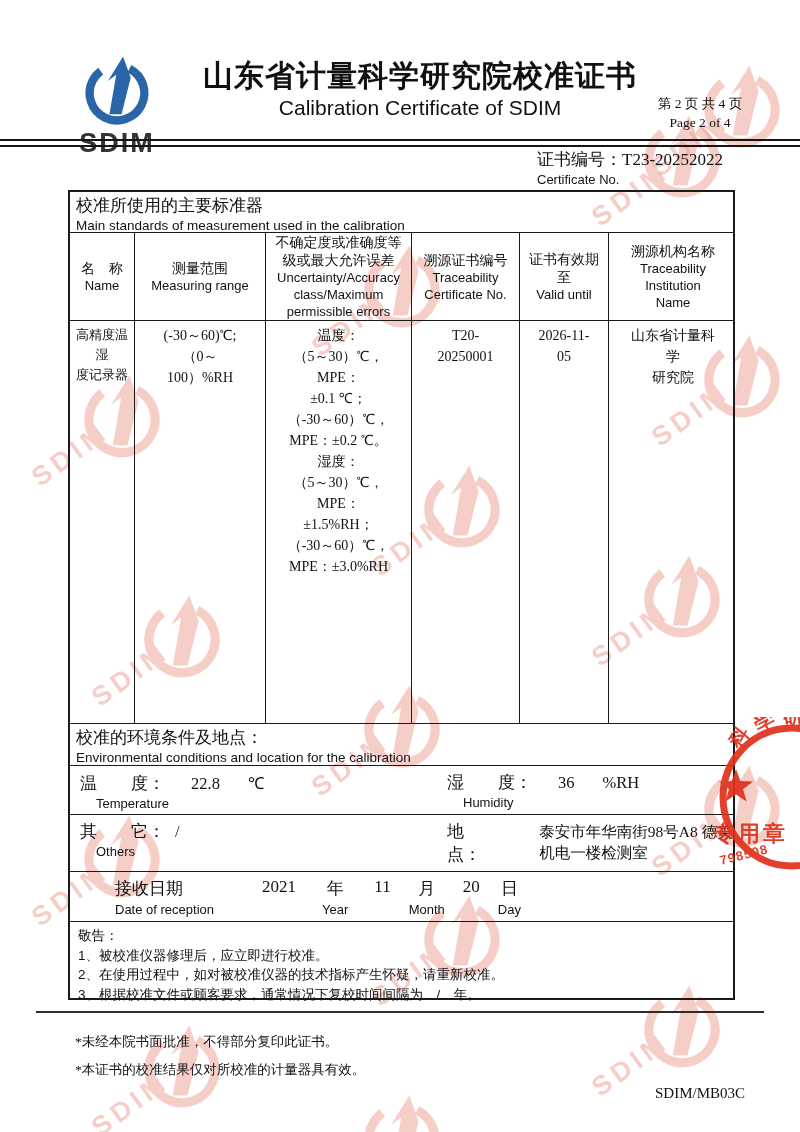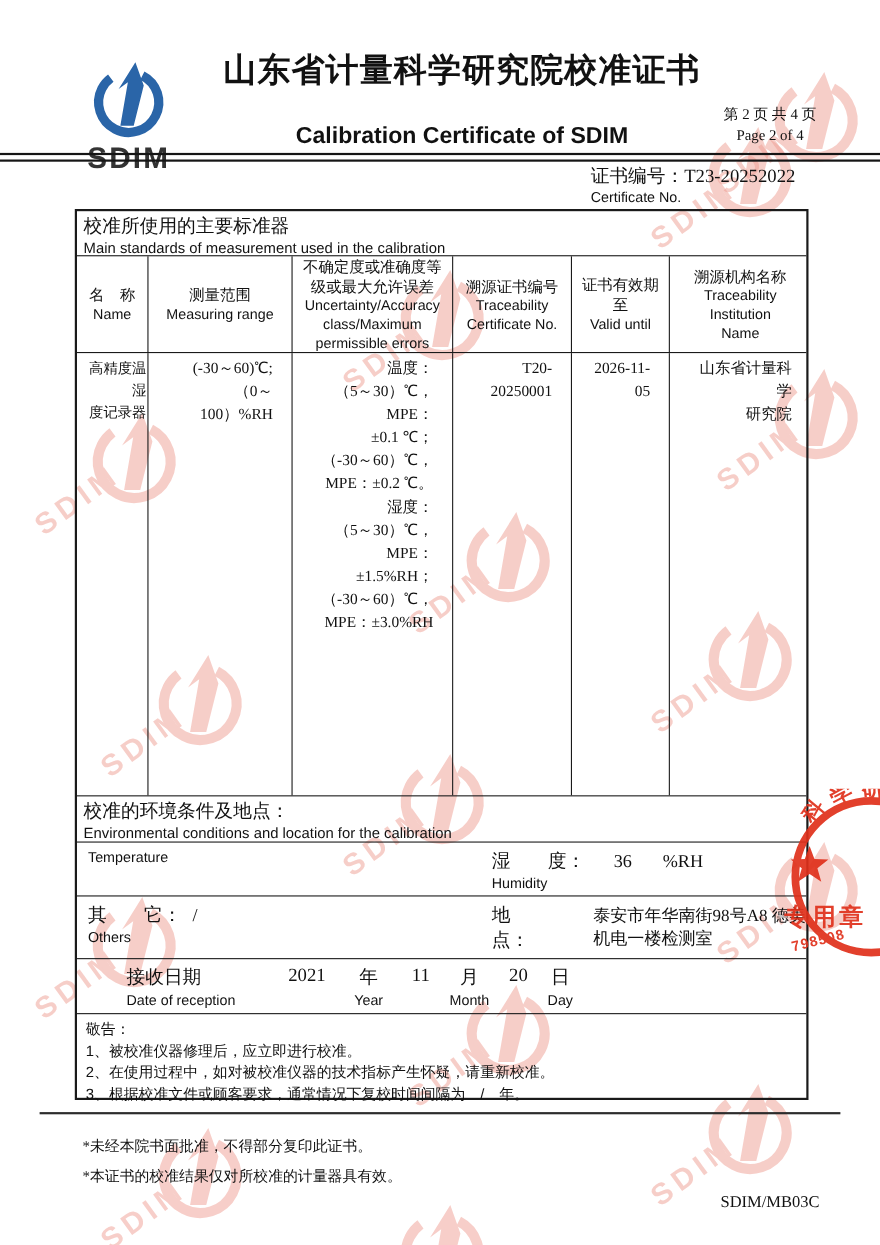--- a/index.html
+++ b/index.html
@@ -17,24 +17,24 @@
   .wm-unit svg{position:absolute;left:46px;top:0;}
   .wm-text{
     position:absolute;left:-4px;top:98px;
     font-weight:bold;font-size:27px;letter-spacing:5px;
     transform:rotate(-36deg);transform-origin:left top;
   }
 
   
   .hdr-logo{position:absolute;left:62px;top:52px;width:110px;text-align:center;z-index:2;}
   .hdr-logo .logo-word{font-weight:bold;font-size:27px;letter-spacing:2px;color:#333;margin-top:-4px;}
-  .hdr-title{position:absolute;left:150px;top:44px;width:540px;text-align:center;z-index:2;
+  .hdr-title{position:absolute;left:150px;top:56px;width:540px;text-align:center;z-index:2;
     font-family:"Liberation Serif",serif;font-weight:bold;font-size:30px;letter-spacing:1px;}
-  .hdr-sub{position:absolute;left:150px;top:112px;width:540px;text-align:center;z-index:2;
-    font-weight:bold;font-size:21px;}
+  .hdr-sub{position:absolute;left:150px;top:96px;width:540px;text-align:center;z-index:2;
+    font-weight:normal;font-size:21px;}
   .hdr-page{position:absolute;left:640px;top:94px;width:120px;text-align:center;z-index:2;
     font-family:"Liberation Serif",serif;font-size:13.5px;line-height:19px;}
   .rule-double{position:absolute;left:0;top:139px;width:800px;height:4px;
     border-top:2.5px solid #151515;border-bottom:2px solid #151515;z-index:2;}
   .cert-no{position:absolute;left:537px;top:148px;z-index:2;}
   .cert-no .line1{font-family:"Liberation Serif",serif;font-size:17px;}
   .cert-no .line1 b{font-weight:normal;}
   .cert-no .line2{font-size:13px;margin-top:1px;}
 
   
@@ -46,32 +46,32 @@
   .sec-title .zh{font-size:17px;}
   .sec-title .en{font-size:13.5px;margin-top:1px;}
 
   .cols{display:grid;grid-template-columns:65px 131px 146px 108px 89px 128px;height:100%;}
   .cell{box-sizing:border-box;border-right:1px solid #1a1a1a;overflow:hidden;}
   .cell:last-child{border-right:none;}
   .hcell{display:flex;flex-direction:column;justify-content:center;align-items:center;
     text-align:center;padding:2px 2px;}
   .hcell .zh{font-size:14px;line-height:18px;}
   .hcell .en{font-size:13px;line-height:17px;}
-  .dcell{padding:4px 17px;text-align:right;
+  .dcell{padding:4px 17px;text-align:center;
     font-family:"Liberation Serif",serif;font-size:14px;line-height:21px;}
   .dcell.name{font-size:13px;line-height:20px;padding-left:1px;padding-right:1px;}
 
   
   .env-pair{display:flex;align-items:flex-start;height:100%;padding:5px 0 0 10px;box-sizing:border-box;}
   .env-left{width:367px;flex:none;}
   .env-grp .top{display:flex;align-items:baseline;}
   .env-grp .lbl{font-size:17px;}
   .env-grp .val{font-family:"Liberation Serif",serif;font-size:16.5px;margin-left:26px;}
   .env-grp .unit{font-family:"Liberation Serif",serif;font-size:16.5px;margin-left:28px;}
-  .env-grp .en{font-size:13px;margin-top:1px;}
+  .env-grp .en{font-size:13px;margin-top:1px;margin-left:16px;}
   .env-grp .val.tight{margin-left:10px;}
   .loc-val{font-family:"Liberation Serif",serif;font-size:15.5px;line-height:21px;
     margin-left:10px;width:200px;}
 
   
   .recv{display:flex;align-items:flex-start;padding:5px 0 0 10px;margin-left:35px;}
   .tok{text-align:center;}
   .tok .t{font-size:17px;}
   .tok .t.num{font-family:"Liberation Serif",serif;}
   .tok .e{font-size:13px;margin-top:2px;}
@@ -322,20 +322,25 @@
     </div>
 
     <div class="trow sec-title" style="height:42px">
       <div class="zh">校准的环境条件及地点：</div>
       <div class="en">Environmental conditions and location for the calibration</div>
     </div>
 
     <div class="trow" style="height:49px">
       <div class="env-pair">
         <div class="env-grp env-left">
+          <div class="top">
+            <span class="lbl">温　　度：</span>
+            <span class="val">22.8</span>
+            <span class="unit">℃</span>
+          </div>
           <div class="en">Temperature</div>
         </div>
         <div class="env-grp">
           <div class="top">
             <span class="lbl">湿　　度：</span>
             <span class="val">36</span>
             <span class="unit">%RH</span>
           </div>
           <div class="en">Humidity</div>
         </div>

